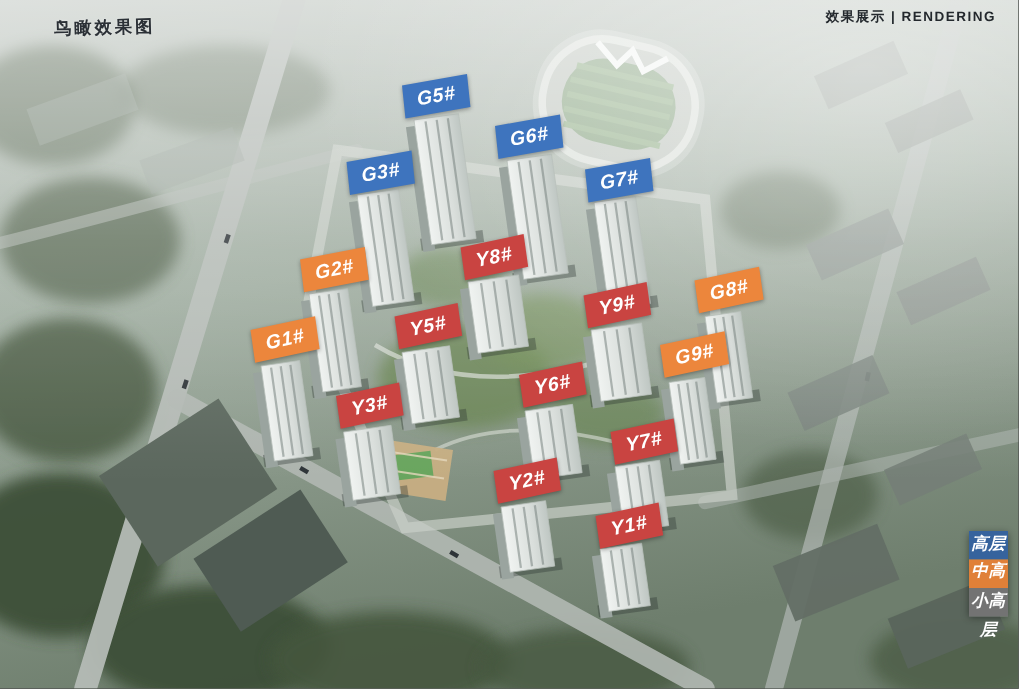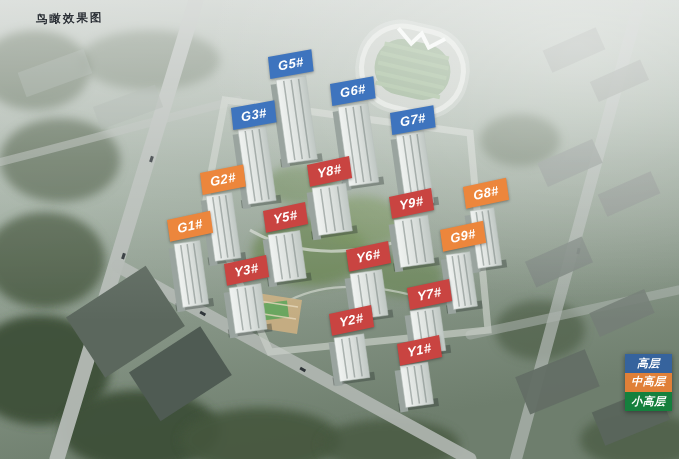--- a/index.html
+++ b/index.html
@@ -17,21 +17,21 @@
     position:absolute;right:15px;top:5px;font-size:9px;font-weight:bold;
     color:#23282d;letter-spacing:1px;
   }
   .labels-layer{position:absolute;left:0;top:0;width:679px;height:459px;}
   .bldg-label{
     position:absolute;color:#fff;font-style:italic;font-weight:bold;
     font-size:13px;letter-spacing:.5px;padding:3px 9px 4px;white-space:nowrap;
     box-shadow:0 1px 3px rgba(0,0,0,.35);transform-origin:left top;
   }
   .legend{
-    position:absolute;right:7px;top:354px;width:47px;display:flex;
+    position:absolute;right:7px;top:354px;width:26px;display:flex;
     flex-direction:column;box-shadow:0 1px 5px rgba(0,0,0,.45);
   }
   .legend-row{
     height:19px;line-height:19px;text-align:center;color:#fff;
     font-weight:bold;font-style:italic;font-size:11px;letter-spacing:.5px;
   }
 </style>
 </head>
 <body>
 
@@ -236,20 +236,21 @@
         <g transform="rotate(-8 400 366)">
           <rect x="393" y="403" width="40" height="8" fill="rgba(40,50,45,0.35)"></rect>
           <rect x="394" y="370" width="8" height="42" fill="#9aa49f"></rect>
           <rect x="400" y="366" width="28" height="42" fill="url(#towerGrad)" stroke="#b9c1bc" stroke-width="0.5"></rect>
           <path d="M407,368 L407,406 M414,368 L414,406 M421,368 L421,406 " stroke="rgba(120,132,128,0.55)" stroke-width="1.5" fill="none"></path>
         </g>
       </g>
   </svg>
 
   <div class="caption-tl">鸟瞰效果图</div>
+  <div class="caption-tr">效果展示 | RENDERING</div>
 
   <div class="labels-layer">
       <div class="bldg-label" style="left: 268px; top: 57px; background: rgb(62, 116, 190); transform: rotate(-10deg) skewX(-4deg);">G5#</div>
       <div class="bldg-label" style="left: 330px; top: 84px; background: rgb(62, 116, 190); transform: rotate(-10deg) skewX(-4deg);">G6#</div>
       <div class="bldg-label" style="left: 231px; top: 108px; background: rgb(62, 116, 190); transform: rotate(-10deg) skewX(-4deg);">G3#</div>
       <div class="bldg-label" style="left: 390px; top: 113px; background: rgb(62, 116, 190); transform: rotate(-10deg) skewX(-4deg);">G7#</div>
       <div class="bldg-label" style="left: 200px; top: 173px; background: rgb(236, 134, 60); transform: rotate(-11deg) skewX(-4deg);">G2#</div>
       <div class="bldg-label" style="left: 167px; top: 220px; background: rgb(236, 134, 60); transform: rotate(-12deg) skewX(-4deg);">G1#</div>
       <div class="bldg-label" style="left: 463px; top: 187px; background: rgb(236, 134, 60); transform: rotate(-12deg) skewX(-4deg);">G8#</div>
       <div class="bldg-label" style="left: 440px; top: 230px; background: rgb(236, 134, 60); transform: rotate(-12deg) skewX(-4deg);">G9#</div>
@@ -259,15 +260,15 @@
       <div class="bldg-label" style="left: 346px; top: 250px; background: rgb(201, 68, 65); transform: rotate(-12deg) skewX(-4deg);">Y6#</div>
       <div class="bldg-label" style="left: 224px; top: 264px; background: rgb(201, 68, 65); transform: rotate(-12deg) skewX(-4deg);">Y3#</div>
       <div class="bldg-label" style="left: 407px; top: 288px; background: rgb(201, 68, 65); transform: rotate(-12deg) skewX(-4deg);">Y7#</div>
       <div class="bldg-label" style="left: 329px; top: 314px; background: rgb(201, 68, 65); transform: rotate(-12deg) skewX(-4deg);">Y2#</div>
       <div class="bldg-label" style="left: 397px; top: 344px; background: rgb(201, 68, 65); transform: rotate(-12deg) skewX(-4deg);">Y1#</div>
     </div>
 
   <div class="legend">
       <div class="legend-row" style="background: rgb(54, 99, 157);">高层</div>
       <div class="legend-row" style="background: rgb(224, 128, 56); font-family: Liberation Mono, monospace;">中高层</div>
-      <div class="legend-row" style="background: #15803d;">小高层</div>
+      <div class="legend-row" style="background: #737373;">小高层</div>
     </div>
 </div>
 
 </body></html>

